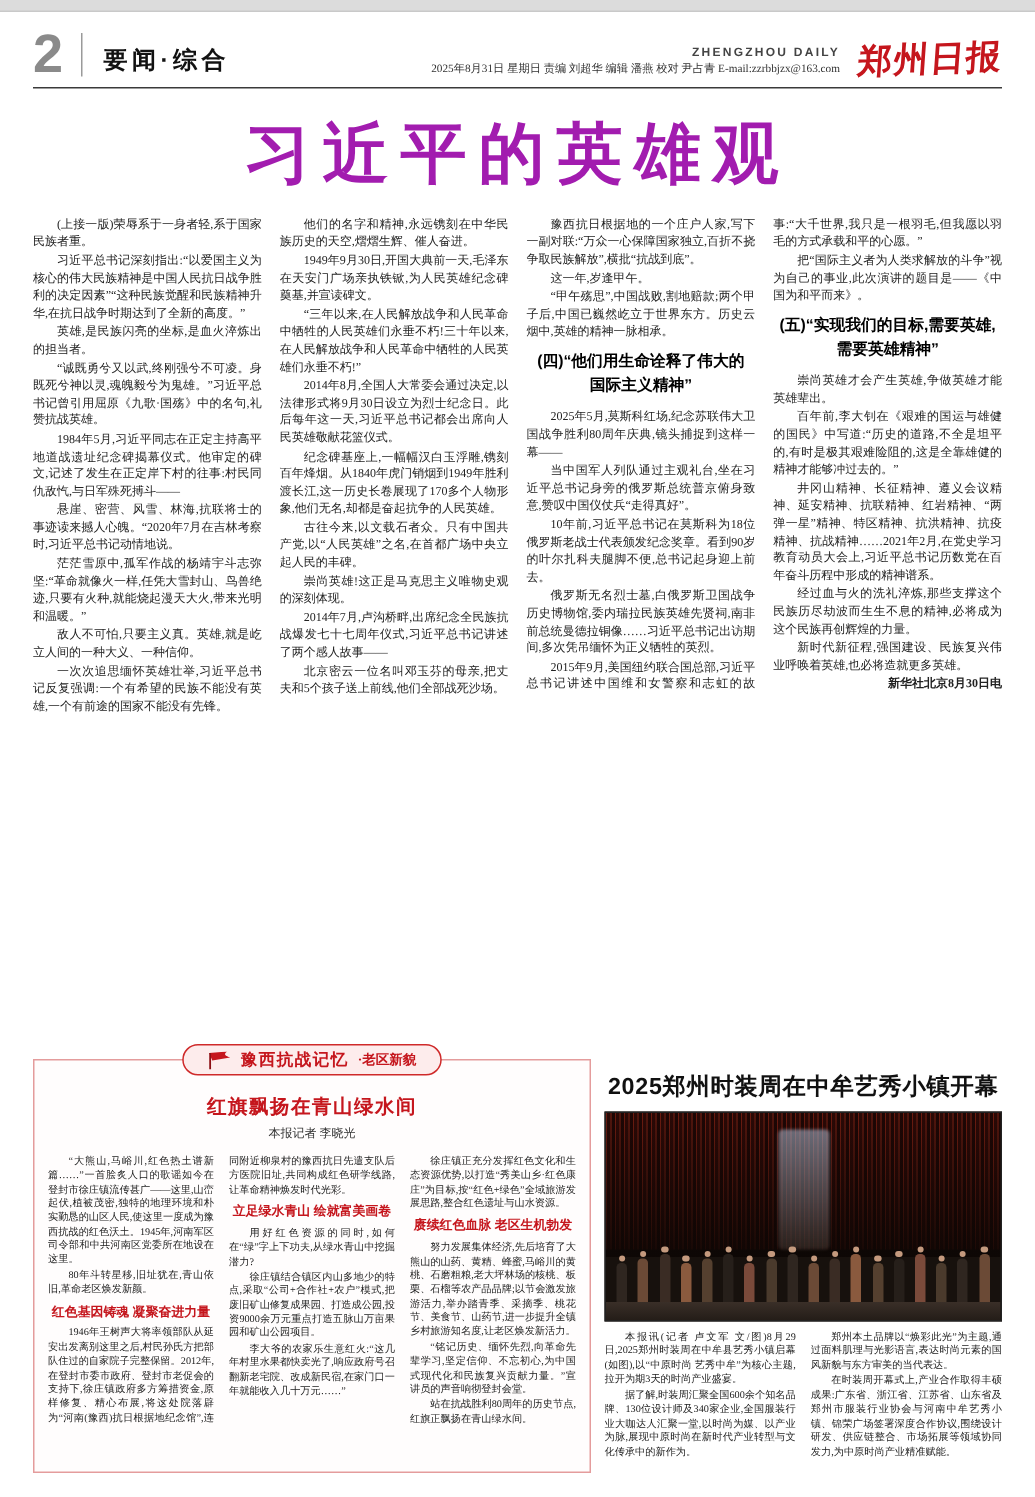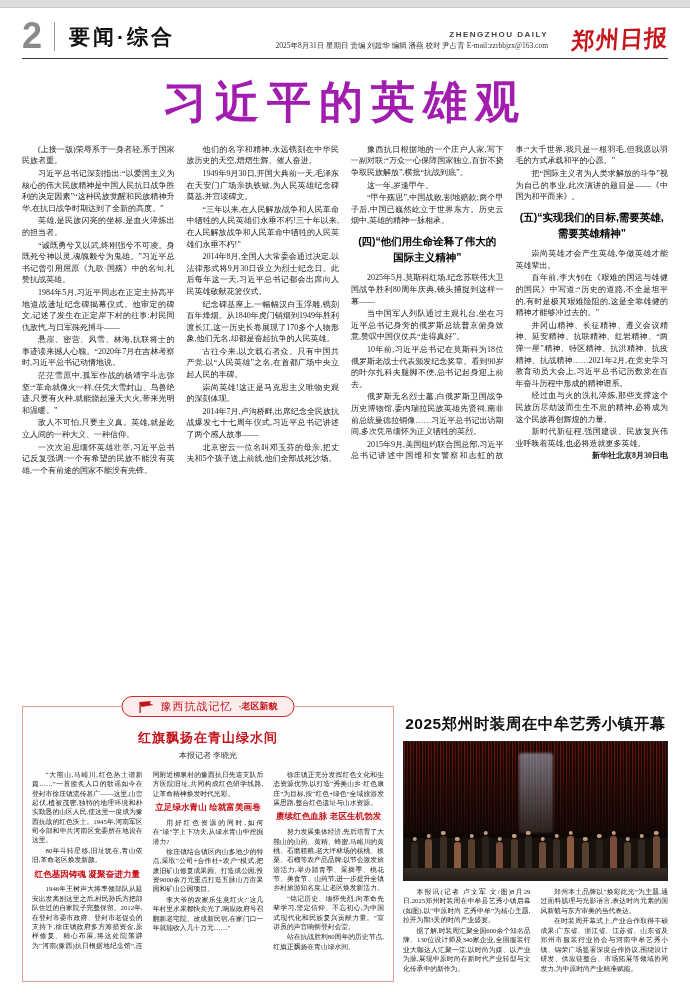--- a/index.html
+++ b/index.html
@@ -5,23 +5,23 @@
   html,body{margin:0;padding:0;background:#f4f4f2;}
   #page{position:relative;width:690px;height:998px;background:#ffffff;margin:0 auto;
         font-family:"Liberation Serif",serif;color:#222;overflow:hidden;}
   .top-strip{height:7px;background:#dcdcdc;border-bottom:1px solid #c9c9c9;}
   .inner{padding:0 22px;}
 
   
   .hdr{margin-top:14px;display:flex;align-items:flex-end;border-bottom:1.5px solid #3a3a3a;padding-bottom:7px;}
   .pagenum{font-family:"Liberation Sans",sans-serif;font-size:36px;font-weight:bold;color:#8a8a8a;
            line-height:.8;padding-right:12px;border-right:1px solid #9a9a9a;}
-  .section-title{font-family:"Liberation Sans",sans-serif;font-size:21px;font-weight:bold;
+  .section-title{font-family:"Liberation Sans",sans-serif;font-size:16px;font-weight:bold;
            letter-spacing:3px;padding-left:14px;color:#111;}
-  .hdr-right{margin-left:auto;display:flex;align-items:flex-end;gap:24px;}
+  .hdr-right{margin-left:auto;display:flex;align-items:flex-end;gap:12px;}
   .hdr-meta{text-align:right;line-height:1.35;}
   .masthead-en{font-family:"Liberation Sans",sans-serif;font-size:8px;font-weight:bold;
            letter-spacing:1.5px;color:#444;}
   .dateline{font-size:7.5px;color:#333;white-space:nowrap;}
   .masthead-cn{font-size:23px;font-weight:900;color:#c5161d;font-family:"Liberation Serif",serif;
            transform:skewX(-6deg) rotate(-2deg);letter-spacing:1px;line-height:1;}
 
   
   .main-headline{font-family:"Liberation Sans",sans-serif;font-size:44px;font-weight:900;
            text-align:center;letter-spacing:8px;color:#a21caf;margin:14px 0 12px;}
@@ -34,21 +34,21 @@
 
   
   .bottom{display:flex;gap:9px;margin:10px 22px 0;}
 
   
   .membox{position:relative;width:372px;border:1px solid #e49c9c;background:#fffdfd;
           padding:16px 9px 8px;box-sizing:border-box;height:276px;}
   .banner{position:absolute;top:-11px;left:50%;transform:translateX(-50%);
           display:flex;align-items:center;gap:6px;background:#fdecec;border:1.5px solid #cf2a2a;
           border-radius:12px;padding:2px 16px;white-space:nowrap;}
-  .banner-title{color:#c5161d;font-weight:normal;font-size:11px;font-family:"Liberation Sans",sans-serif;letter-spacing:1px;}
+  .banner-title{color:#c5161d;font-weight:bold;font-size:11px;font-family:"Liberation Sans",sans-serif;letter-spacing:1px;}
   .banner-sub{color:#c5161d;font-size:9px;font-weight:bold;}
   .flag{width:16px;height:11px;position:relative;}
   .flag svg{display:block;}
   .mem-headline{color:#c5161d;font-family:"Liberation Sans",sans-serif;font-weight:900;
           font-size:13px;text-align:center;letter-spacing:1px;margin:6px 0 3px;}
   .mem-byline{text-align:center;font-size:8px;color:#333;margin-bottom:9px;}
   .mem-cols{column-count:3;column-gap:10px;height:196px;font-size:6.8px;line-height:1.38;
           text-align:justify;overflow:hidden;}
   .mem-cols p{margin:0 0 1px;text-indent:2em;}
   .mem-cols .red-sub{color:#c5161d;font-weight:bold;font-size:8.6px;text-align:center;text-indent:0;

